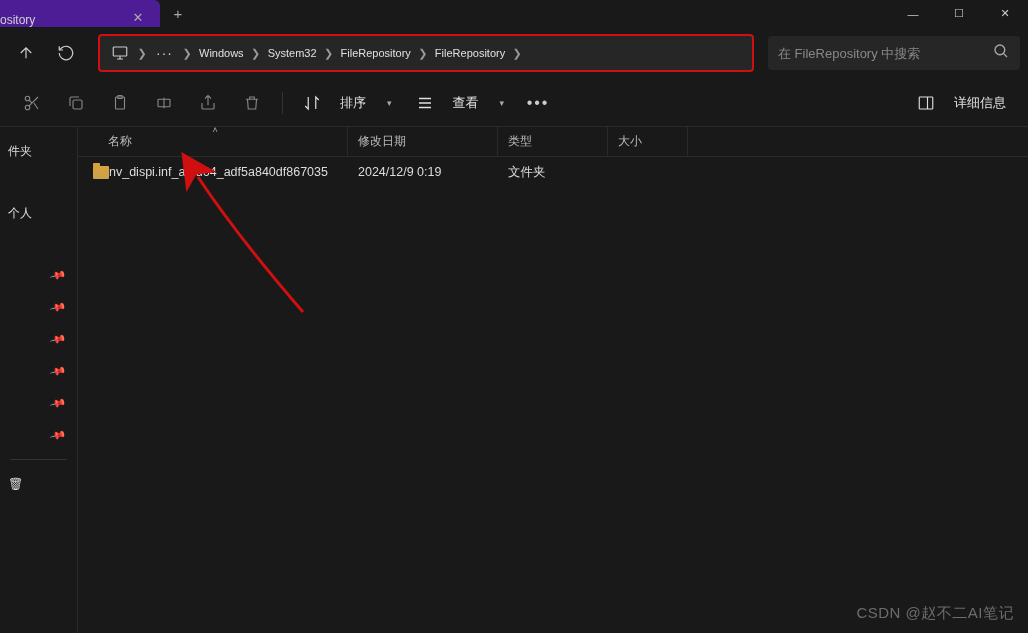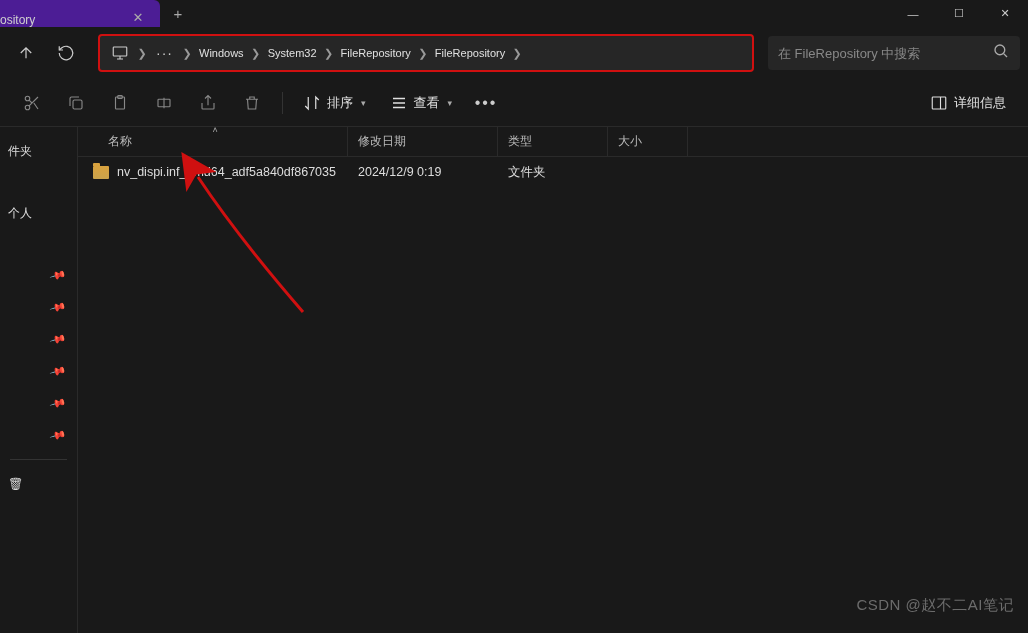--- a/index.html
+++ b/index.html
@@ -24,21 +24,21 @@
     .crumb-ellipsis { color: #ccc; padding: 0 4px; cursor: pointer; font-size: 14px; letter-spacing: 1px; }
     .searchbox { width: 252px; height: 34px; background: #262626; border-radius: 4px; display: flex; align-items: center; padding: 0 10px; }
     .search-input { flex: 1; background: transparent; border: none; color: #3b82f6; font-size: 13px; outline: none; }
     .search-input::placeholder { color: #888; }
     .search-icon { color: #aaa; }
     
     
     .toolbar { height: 48px; display: flex; align-items: center; padding: 0 12px; gap: 4px; border-bottom: 1px solid #2a2a2a; }
     .tool-btn { width: 40px; height: 36px; display: flex; align-items: center; justify-content: center; cursor: pointer; color: #888; border-radius: 4px; }
     .tool-sep { width: 1px; height: 22px; background: #333; margin: 0 6px; }
-    .tool-labeled { height: 36px; display: flex; align-items: center; gap: 6px; padding: 0 10px; cursor: pointer; color: #e0e0e0; font-size: 13px; border-radius: 4px; justify-content: space-between; }
+    .tool-labeled { height: 36px; display: flex; align-items: center; gap: 19px; padding: 0 10px; cursor: pointer; color: #e0e0e0; font-size: 13px; border-radius: 4px; justify-content: space-between; }
     .tool-chev { font-size: 9px; color: #aaa; margin-left: 2px; }
     .spacer { flex: 1; }
     
     
     .main { display: flex; height: calc(100% - 127px); }
     .sidebar { width: 78px; background: #191919; border-right: 1px solid #2a2a2a; padding: 8px 0; position: relative; }
     .side-item { height: 32px; display: flex; align-items: center; padding: 0 8px; font-size: 12px; color: #ddd; cursor: pointer; }
     .side-divider { height: 1px; background: #333; margin: 8px 10px; }
     .pin-list { margin-top: 30px; }
     .pin-item { height: 32px; display: flex; align-items: center; justify-content: flex-end; padding-right: 12px; cursor: pointer; }
@@ -48,32 +48,32 @@
     .col-headers { height: 30px; display: flex; align-items: center; border-bottom: 1px solid #2a2a2a; font-size: 12px; color: #bbb; }
     .col { padding: 0 10px; display: flex; align-items: center; height: 100%; border-right: 1px solid #2a2a2a; }
     .col-name { width: 270px; padding-left: 30px; position: relative; }
     .col-sort { position: absolute; left: 50%; top: -2px; font-size: 9px; color: #aaa; }
     .col-date { width: 150px; }
     .col-type { width: 110px; }
     .col-size { width: 80px; }
     
     .file-row { height: 30px; display: flex; align-items: center; font-size: 12.5px; color: #ddd; cursor: pointer; }
     .cell { padding: 0 10px; }
-    .cell-name { width: 270px; display: flex; align-items: center; gap: 8px; padding-left: 15px; }
+    .cell-name { width: 270px; display: flex; align-items: center; gap: 0; padding-left: 15px; }
     .folder-ico { width: 16px; height: 13px; background: linear-gradient(#d9a23e,#caa34c); border-radius: 1px; position: relative; }
     .folder-ico::before { content:""; position:absolute; top:-3px; left:0; width:7px; height:3px; background:#d9a23e; border-radius:1px 1px 0 0; }
     .cell-date { width: 150px; }
     .cell-type { width: 110px; }
     .cell-size { width: 80px; }
     
     
     .arrow-svg { position: absolute; pointer-events: none; top: 0; left: 0; }
     
     
-    .watermark { position: absolute; bottom: 18px; right: 14px; font-size: 15px; color: #6c6c6c; letter-spacing: 0.5px; }
+    .watermark { position: absolute; bottom: 10px; right: 14px; font-size: 15px; color: #6c6c6c; letter-spacing: 0.5px; }
     
     .svg-ico { width: 18px; height: 18px; }
   </style>
 </head>
 <body>
 
 <div class="titlebar">
   <div class="tab">
     <span class="tab-title">ository</span>
     <span class="tab-close">✕</span>

